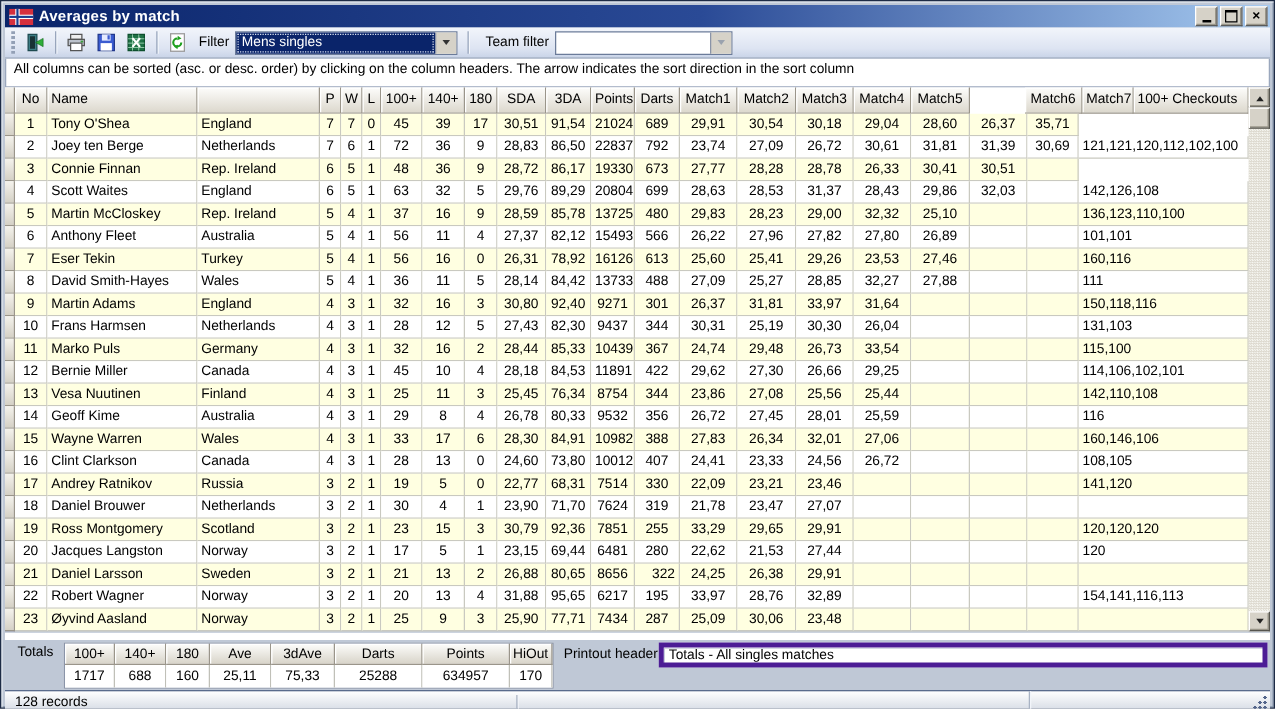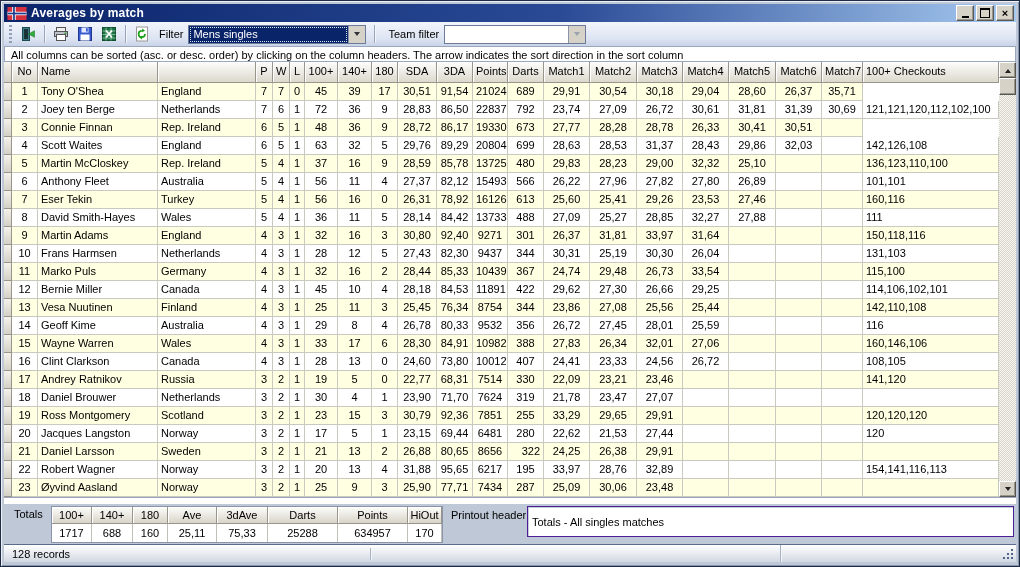--- a/index.html
+++ b/index.html
@@ -25,21 +25,21 @@
   .tsep{width:1px;height:18px;background:#98a5bc;box-shadow:1px 0 0 #f4f7fc;margin:0 4px;}
   .tlabel{font-size:11px;color:#000;margin:0 5px;}
   .combo{display:flex;height:19px;border:1px solid #6b7b99;background:#fff;box-sizing:border-box;}
   .combo-text{flex:1 1 auto;font-size:11px;padding:2px 3px 0 4px;white-space:nowrap;overflow:hidden;}
   .combo-sel .combo-text{background:#0a246a;color:#fff;outline:1px dotted #d8e0f0;outline-offset:-2px;}
   .combo-btn{width:16px;flex:0 0 auto;background:#d6d2c8;border-left:1px solid #8a94a8;
     display:flex;align-items:center;justify-content:center;}
   .arrow-down{width:0;height:0;border:3px solid transparent;border-top:4px solid #333;margin-top:3px;}
   .arrow-down.dim{border-top-color:#9aa2ae;}
   
-  .infobar{height:15px;background:#fff;border:1px solid #9aa7bd;border-top:none;font-size:11px;
+  .infobar{height:23px;background:#fff;border:1px solid #9aa7bd;border-top:none;font-size:11px;
     padding:2px 0 0 6px;color:#000;box-sizing:border-box;white-space:nowrap;overflow:hidden;}
   
   .gridwrap{display:flex;background:#fff;}
   .gridtable{width:995px;flex:0 0 auto;}
   .grow{display:flex;height:18px;}
   .header-row{height:21px;}
   .ind{width:8px;flex:0 0 auto;background:linear-gradient(#f4f2ec,#d5d1c6);border-right:1px solid #9a958a;
     border-bottom:1px solid #9a958a;box-sizing:border-box;}
   .hcell{box-sizing:border-box;background:linear-gradient(#fdfdfb,#dcd8cd);border-right:1px solid #9a958a;
     border-bottom:1px solid #9a958a;box-shadow:inset 1px 1px 0 #fff;
@@ -63,27 +63,27 @@
   .gap{height:6px;background:#fff;border-top:1px solid #9aa7bd;}
   .bottom{height:40px;background:#bfc8d6;position:relative;font-size:11px;}
   .totals-label{position:absolute;left:10px;top:4px;}
   .minitable{position:absolute;left:47px;top:2px;border:1px solid #8a94a8;background:#fff;}
   .mrow{display:flex;height:17px;}
   .mrow.vals{height:18px;}
   .mhcell{box-sizing:border-box;background:linear-gradient(#fdfdfb,#d8d4c9);border-right:1px solid #9a958a;
     border-bottom:1px solid #9a958a;box-shadow:inset 1px 1px 0 #fff;text-align:center;padding-top:2px;font-size:11px;}
   .mvcell{box-sizing:border-box;background:#fff;border-right:1px solid #c0c0b8;text-align:center;padding-top:3px;font-size:11px;}
   .printout-label{position:absolute;left:447px;top:5px;}
-  .printout-input{position:absolute;left:523px;top:2px;width:487px;height:31px;box-sizing:border-box;
-    border:1px solid #4c1d95;box-shadow:inset 1px 1px 0 #c6cedc;font-family:"Liberation Sans",sans-serif;
+  .printout-input{position:absolute;left:523px;top:2px;width:487px;height:20px;box-sizing:border-box;
+    border:4px solid #4c1d95;box-shadow:inset 1px 1px 0 #c6cedc;font-family:"Liberation Sans",sans-serif;
     font-size:11px;padding:1px 4px;background:#fff;}
   
   .statusbar{height:17px;border-top:1px solid #5a6b8c;background:linear-gradient(#ffffff,#d2d8e2);
     display:flex;align-items:center;font-size:11px;position:relative;}
-  .spanel1{width:367px;padding-left:8px;box-sizing:border-box;border-right:1px solid #a9b3c4;box-shadow:1px 0 0 #f2f5fa;}
+  .spanel1{width:410px;padding-left:8px;box-sizing:border-box;border-right:1px solid #a9b3c4;box-shadow:1px 0 0 #f2f5fa;}
   .spanel2{width:410px;box-sizing:border-box;border-right:1px solid #a9b3c4;box-shadow:1px 0 0 #f2f5fa;height:100%;}
   .spanel3{flex:1;height:100%;}
   .resize-grip{position:absolute;right:2px;bottom:2px;width:12px;height:12px;
     background:
       radial-gradient(circle at 10px 10px,#53658b 1.2px,transparent 1.4px),
       radial-gradient(circle at 10px 6px,#53658b 1.2px,transparent 1.4px),
       radial-gradient(circle at 6px 10px,#53658b 1.2px,transparent 1.4px),
       radial-gradient(circle at 10px 2px,#53658b 1.2px,transparent 1.4px),
       radial-gradient(circle at 2px 10px,#53658b 1.2px,transparent 1.4px),
       radial-gradient(circle at 6px 6px,#53658b 1.2px,transparent 1.4px);}
@@ -189,21 +189,21 @@
           <div class="hcell al-c" style="width: 26px;">180</div>
           <div class="hcell al-c" style="width: 39px;">SDA</div>
           <div class="hcell al-c" style="width: 36px;">3DA</div>
           <div class="hcell al-c" style="width: 35px;">Points</div>
           <div class="hcell al-c" style="width: 36px;">Darts</div>
           <div class="hcell al-c" style="width: 46px;">Match1</div>
           <div class="hcell al-c" style="width: 47px;">Match2</div>
           <div class="hcell al-c" style="width: 46px;">Match3</div>
           <div class="hcell al-c" style="width: 46px;">Match4</div>
           <div class="hcell al-c" style="width: 47px;">Match5</div>
-          <div class="hcell al-c" style="width: 46px;">Match6</div>
+          <div class="hcell al-c" style="width: 46px; margin-left: 44px;">Match6</div>
           <div class="hcell al-c" style="width: 41px;">Match7</div>
           <div class="hcell al-l" style="flex: 1 1 auto;">100+ Checkouts</div>
         </div>
       <div id="gbody">
           <div class="grow r-odd">
             <div class="ind"></div>
             <div class="cell al-c" style="width: 26px;">1</div>
             <div class="cell al-l" style="width: 120px;">Tony O'Shea</div>
             <div class="cell al-l" style="width: 98px;">England</div>
             <div class="cell al-c" style="width: 17px;">7</div>

